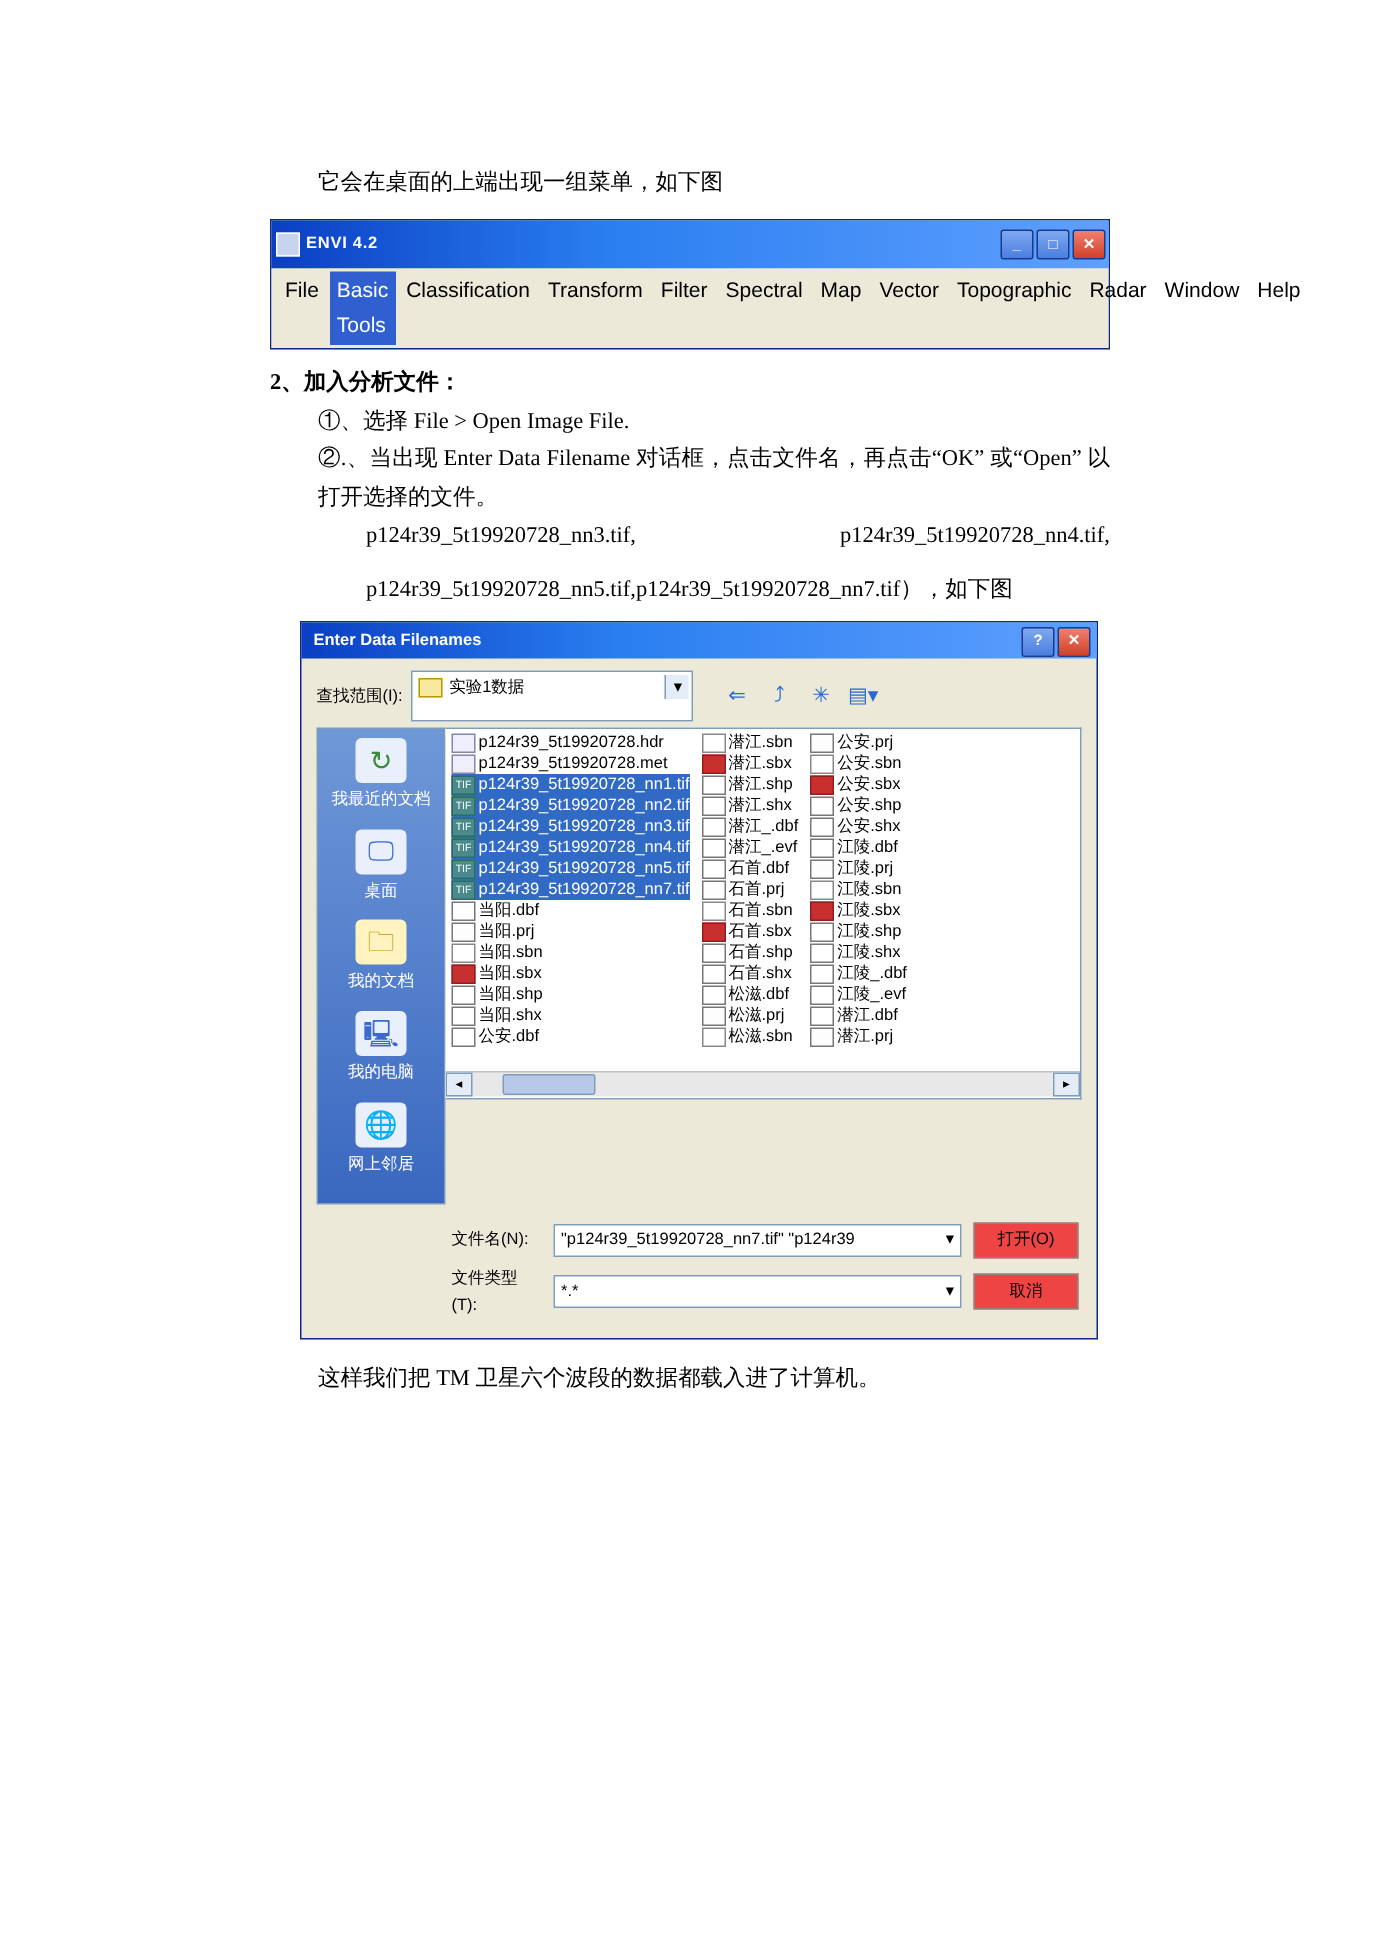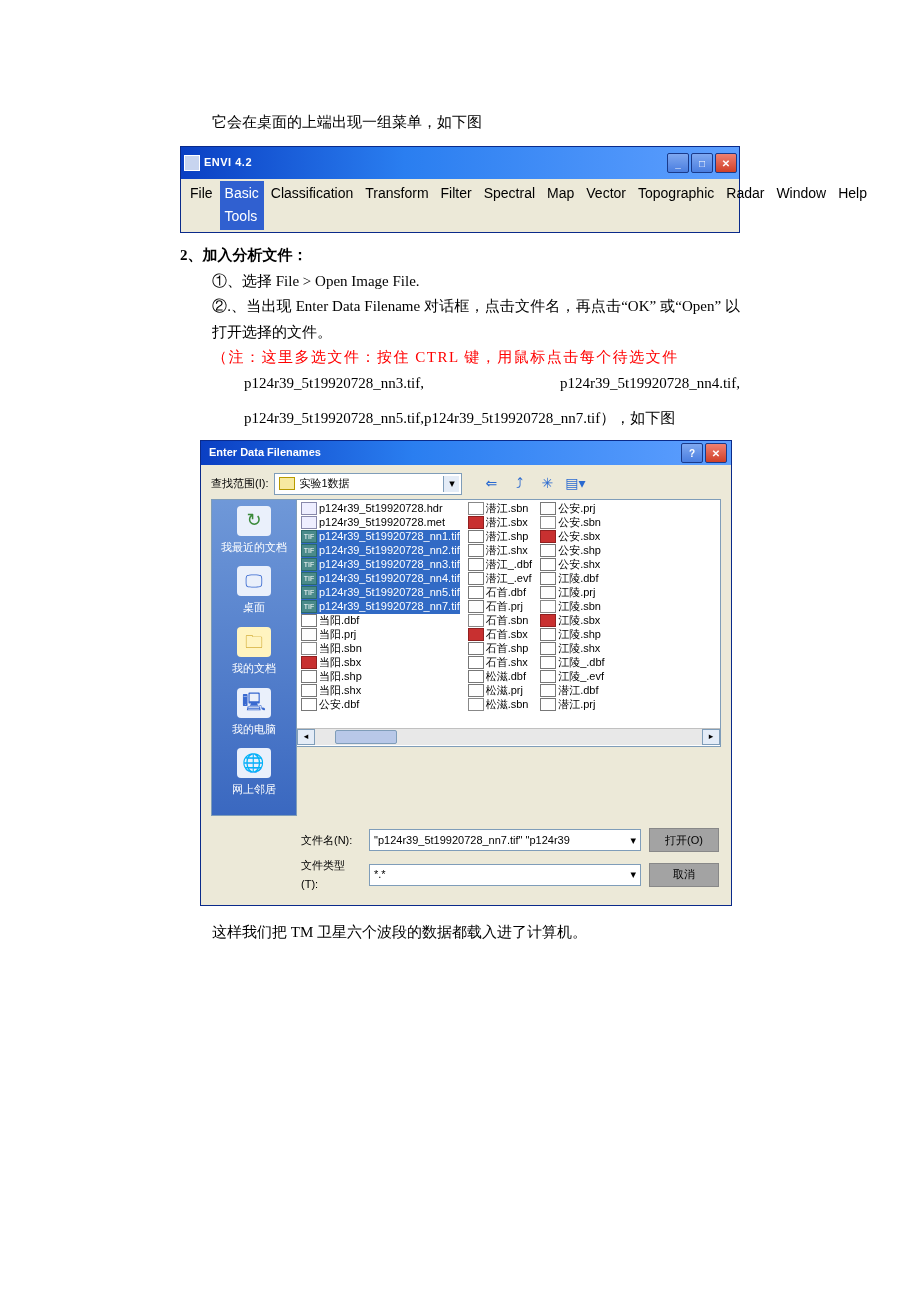--- a/index.html
+++ b/index.html
@@ -73,21 +73,21 @@
   .dlg-title .win-btns { margin-right:2px; }
   .help-btn { background: linear-gradient(#7fa8f0,#4a7ee0); }
   .dlg-toprow {
     display:flex; align-items:center;
     padding: 8px 10px 4px 10px;
     gap: 6px;
   }
   .combo {
     display:flex; align-items:center;
     background:#fff; border:1px solid #7f9db9;
-    height:20px; padding:0 2px 0 4px;
+    height:20px; padding:0 2px 12px 4px;
     min-width: 180px;
   }
   .combo .folder-ico { width:14px; height:11px; background:#f7e9a0; border:1px solid #b89a00; margin-right:4px;}
   .combo .drop { margin-left:auto; width:15px; height:16px; background:#e4ecf7; border-left:1px solid #7f9db9; display:flex; align-items:center; justify-content:center;}
   .nav-icons { display:flex; gap:10px; margin-left:14px; color:#2a6ad0; font-size:14px;}
   .nav-icon { width:18px; height:18px; display:flex; align-items:center; justify-content:center;}
   .dlg-body { display:flex; padding: 0 10px 6px 10px; }
   .places {
     width: 80px;
     background: linear-gradient(#6f98d8,#3a68c0);
@@ -135,21 +135,21 @@
     display:grid;
     grid-template-columns: 80px 60px 1fr 70px;
     gap: 4px 8px;
     padding: 6px 12px 12px 12px;
     align-items:center;
     font-size:11px;
   }
   .txtbox { display:flex; background:#fff; border:1px solid #7f9db9; height:20px; align-items:center; padding:0 4px; }
   .txtbox .drop { margin-left:auto; }
   .btn {
-    height:22px; border:1px solid #888; background:#a3a3a3;
+    height:22px; border:1px solid #888; background:#ef4444;
     display:flex; align-items:center; justify-content:center;
     font-size:11px;
   }
 </style>
 </head>
 <body>
 
 <div class="page">
 
   <div class="indent1">它会在桌面的上端出现一组菜单，如下图</div>
@@ -178,21 +178,20 @@
       <span>Topographic</span>
       <span>Radar</span>
       <span>Window</span>
       <span>Help</span>
     </div>
   </div>
 
   <div class="bold">2、加入分析文件：</div>
   <div class="indent1">①、选择  File &gt; Open Image File.</div>
   <div class="indent1 justify">②.、当出现  Enter Data Filename  对话框，点击文件名，再点击“OK”  或“Open”  以打开选择的文件。</div>
-  <div class="indent1 note-line">（注：这里多选文件：按住 CTRL 键，用鼠标点击每个待选文件</div>
   <div class="indent1" style="display:flex; justify-content:space-between; padding-left:32px;">
     <span>p124r39_5t19920728_nn3.tif,</span>
     <span>p124r39_5t19920728_nn4.tif,</span>
   </div>
   <div class="indent1" style="padding-left:32px;margin-top:10px;">p124r39_5t19920728_nn5.tif,p124r39_5t19920728_nn7.tif），如下图</div>
 
   <div class="dialog">
     <div class="dlg-title">
       <span>Enter Data Filenames</span>
       <div class="win-btns">

